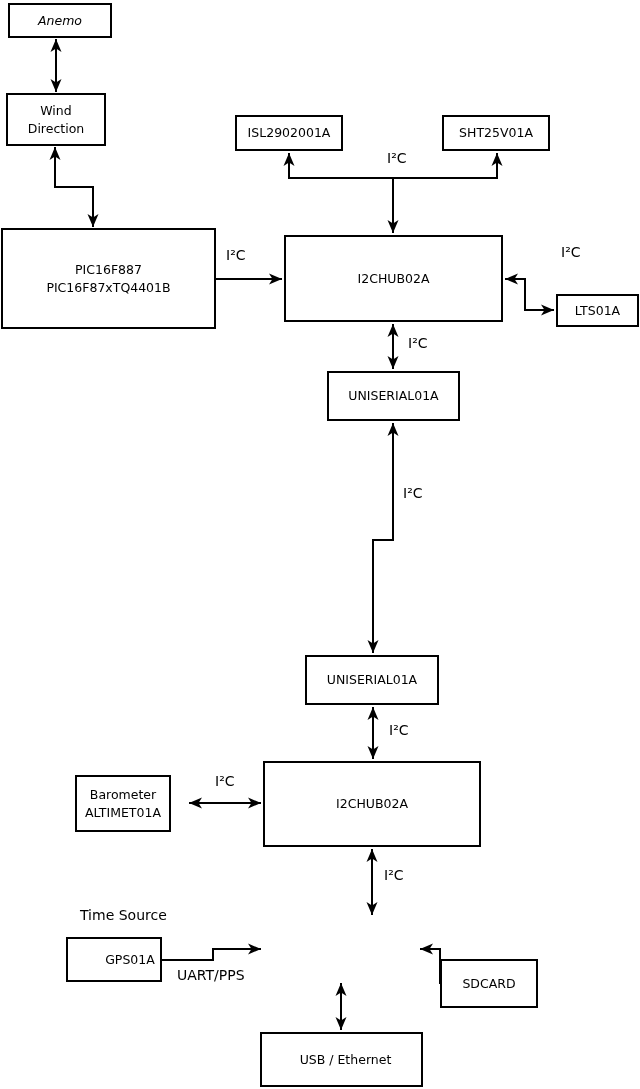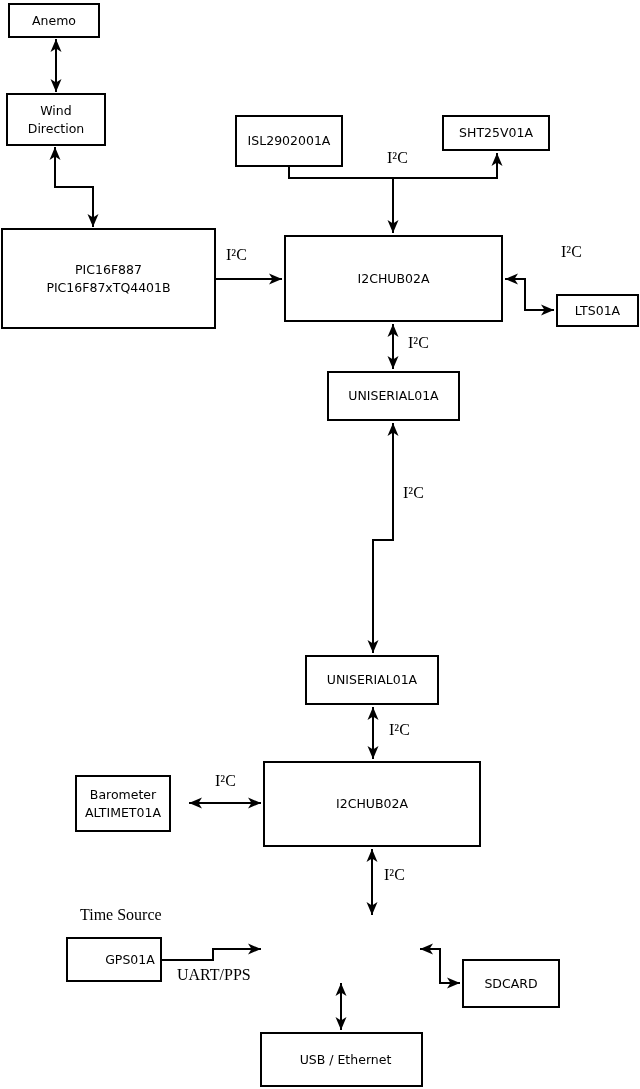--- a/index.html
+++ b/index.html
@@ -36,41 +36,40 @@
     display: flex;
     align-items: center;
     justify-content: center;
     text-align: center;
     font-size: 12.5px;
     line-height: 1.4;
     white-space: pre-line;
   }
   .edge-label {
     position: absolute;
-    font-size: 16px;
+    font-size: 14px;
     line-height: 14px;
     white-space: nowrap;
-    font-family: Liberation Serif, serif;
   }
 
   
-  #n-anemo   { left: 8px;   top: 3px;    width: 92px;  height: 35px; }
+  #n-anemo   { left: 8px;   top: 3px;    width: 104px;  height: 35px; font-style: italic; }
   #n-wind    { left: 6px;   top: 93px;   width: 100px; height: 53px; }
   #n-pic     { left: 1px;   top: 228px;  width: 215px; height: 101px; }
-  #n-isl     { left: 235px; top: 115px;  width: 108px; height: 52px; }
+  #n-isl     { left: 235px; top: 115px;  width: 108px; height: 36px; }
   #n-sht     { left: 442px; top: 115px;  width: 108px; height: 36px; }
   #n-hub1    { left: 284px; top: 235px;  width: 219px; height: 87px; }
   #n-lts     { left: 556px; top: 294px;  width: 83px;  height: 33px; }
   #n-uni1    { left: 327px; top: 371px;  width: 133px; height: 50px; }
   #n-uni2    { left: 305px; top: 655px;  width: 134px; height: 50px; }
   #n-hub2    { left: 263px; top: 761px;  width: 218px; height: 86px; }
   #n-baro    { left: 75px;  top: 775px;  width: 96px; height: 57px; }
   #n-armpc   { left: 263px; top: 917px;  width: 155px; height: 64px; }
   #n-gps     { left: 66px;  top: 937px;  width: 96px;  height: 45px; padding-left: 32px; }
-  #n-sdcard  { left: 462px; top: 959px;  width: 98px;  height: 49px; }
+  #n-sdcard  { left: 440px; top: 959px;  width: 98px;  height: 49px; }
   #n-usb     { left: 260px; top: 1032px; width: 163px; height: 55px; padding-left: 8px; }
 
   
   #l-i2c-pic-hub1   { left: 226px; top: 248px; }
   #l-i2c-sensors    { left: 387px; top: 151px; }
   #l-i2c-lts        { left: 561px; top: 245px; }
   #l-i2c-hub1-uni   { left: 408px; top: 336px; }
   #l-i2c-long       { left: 403px; top: 486px; }
   #l-i2c-uni-hub2   { left: 389px; top: 723px; }
   #l-i2c-baro       { left: 215px; top: 774px; }

